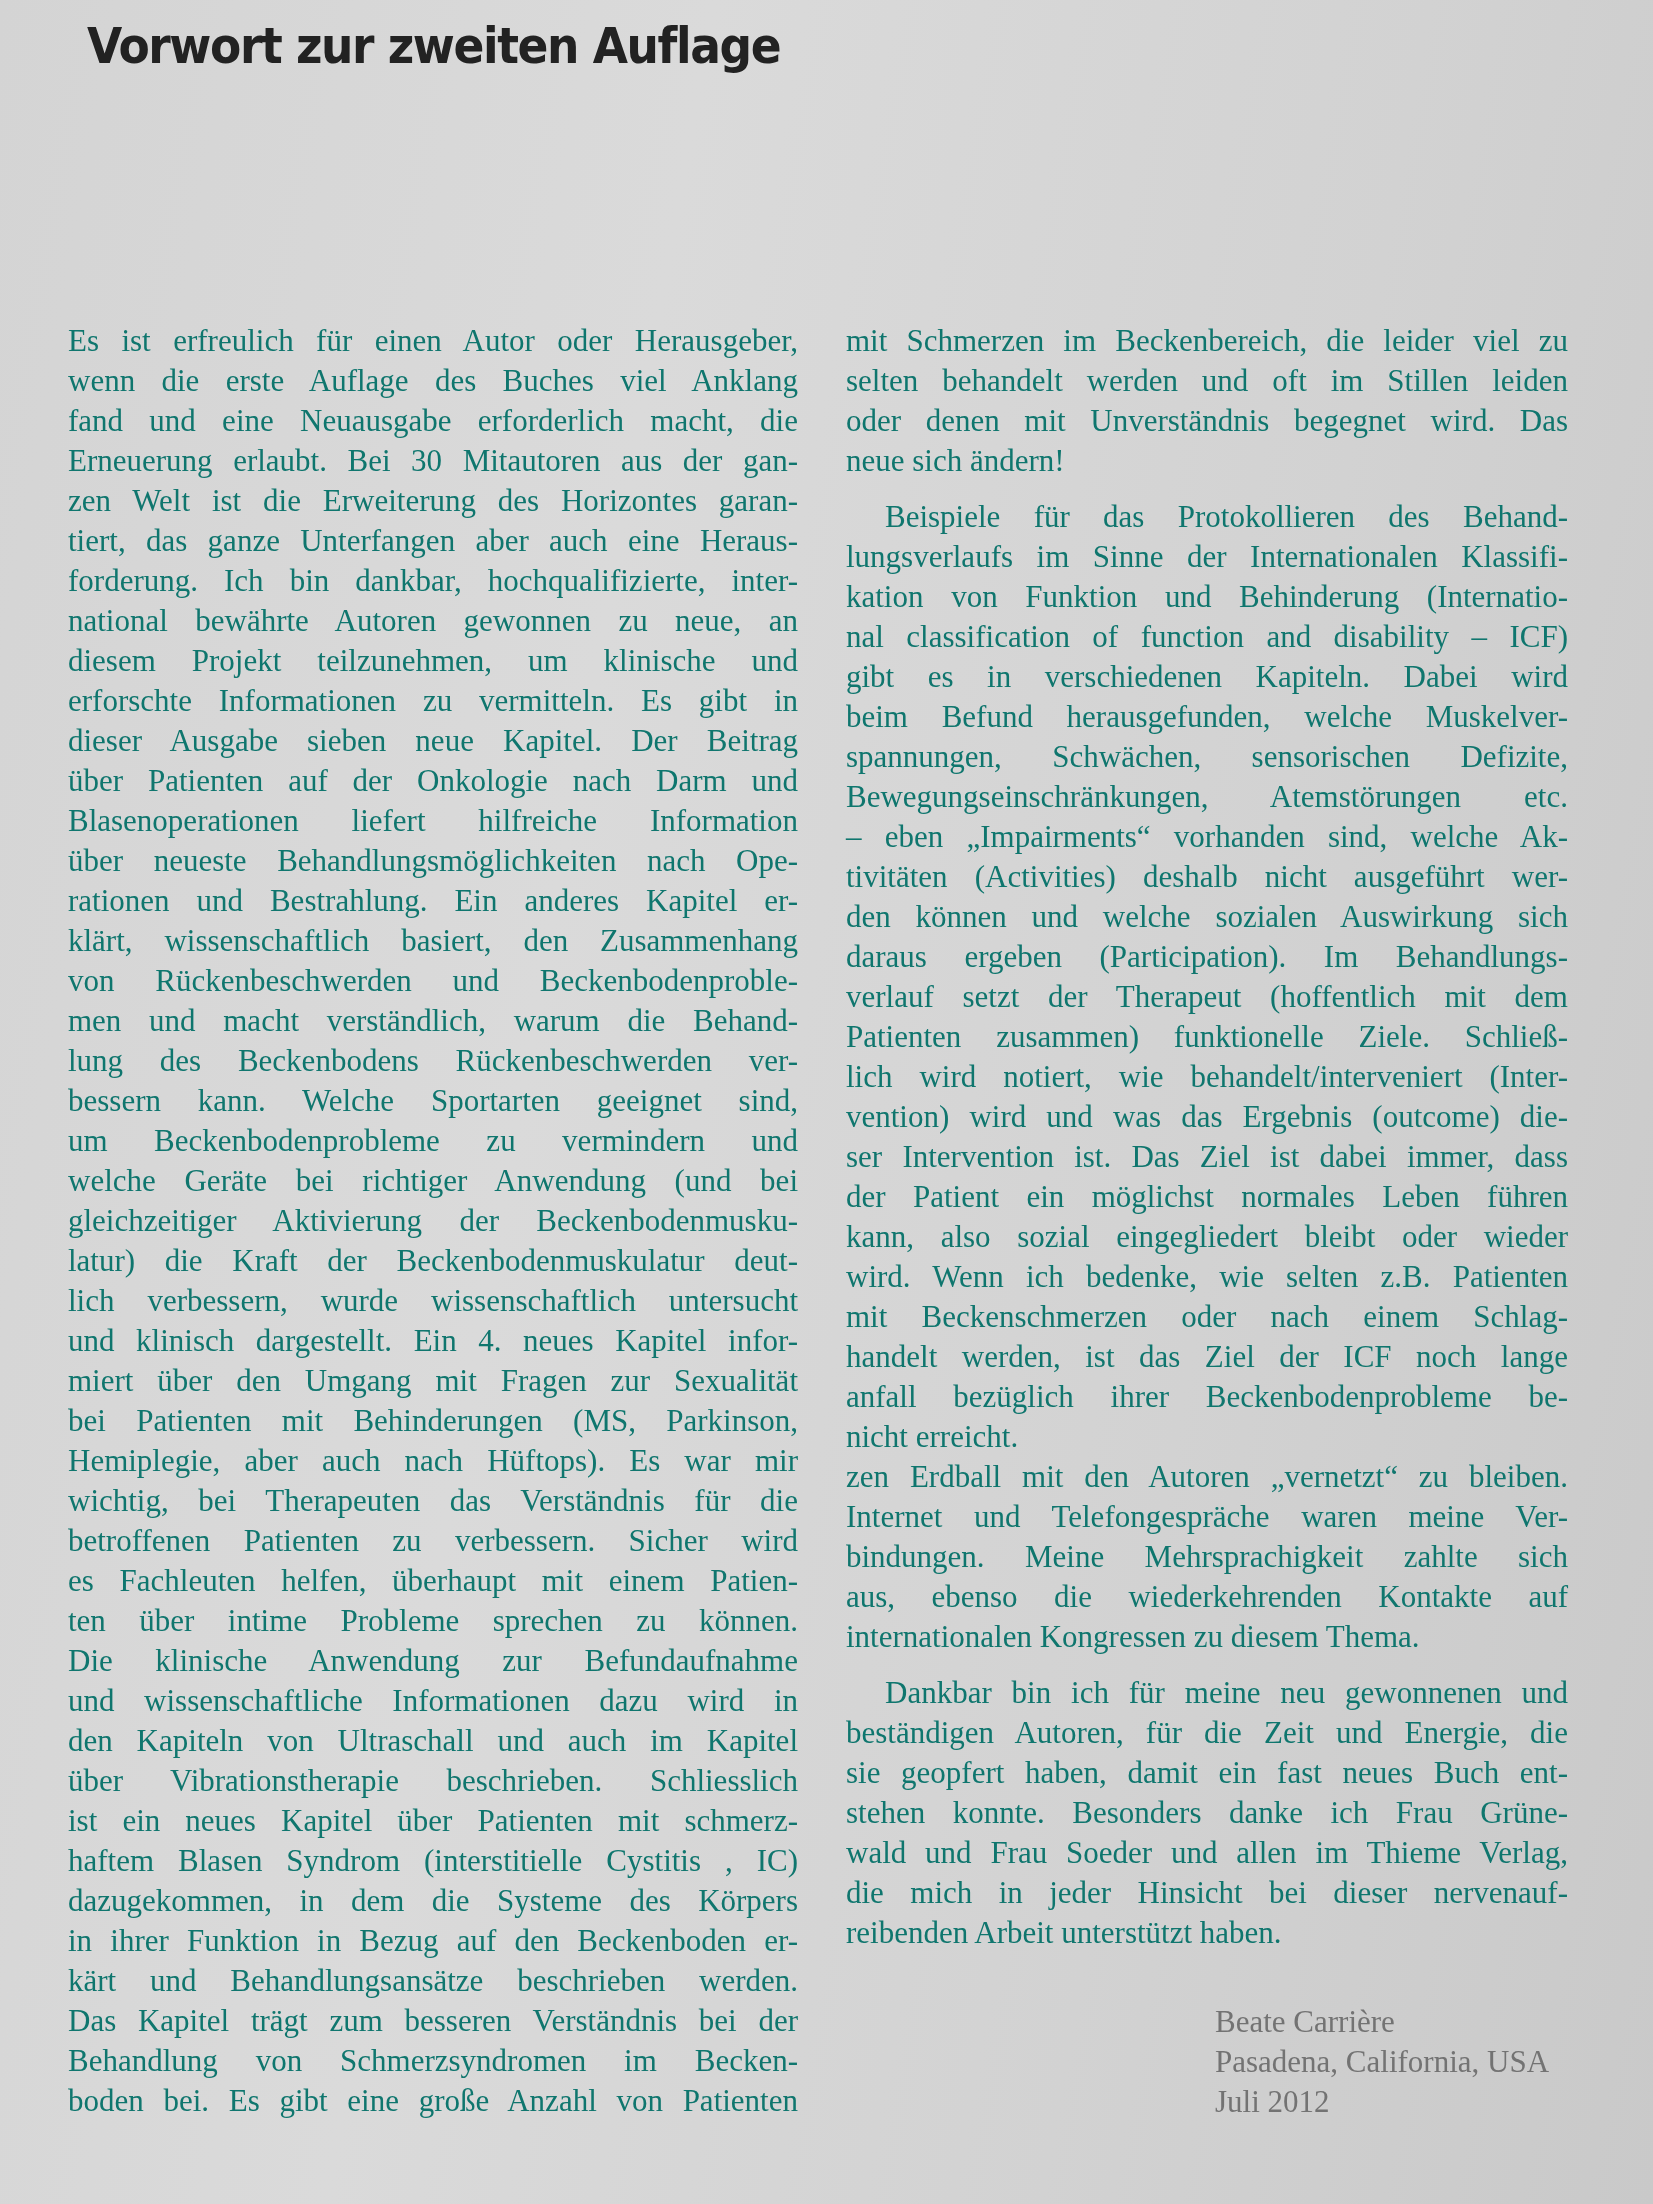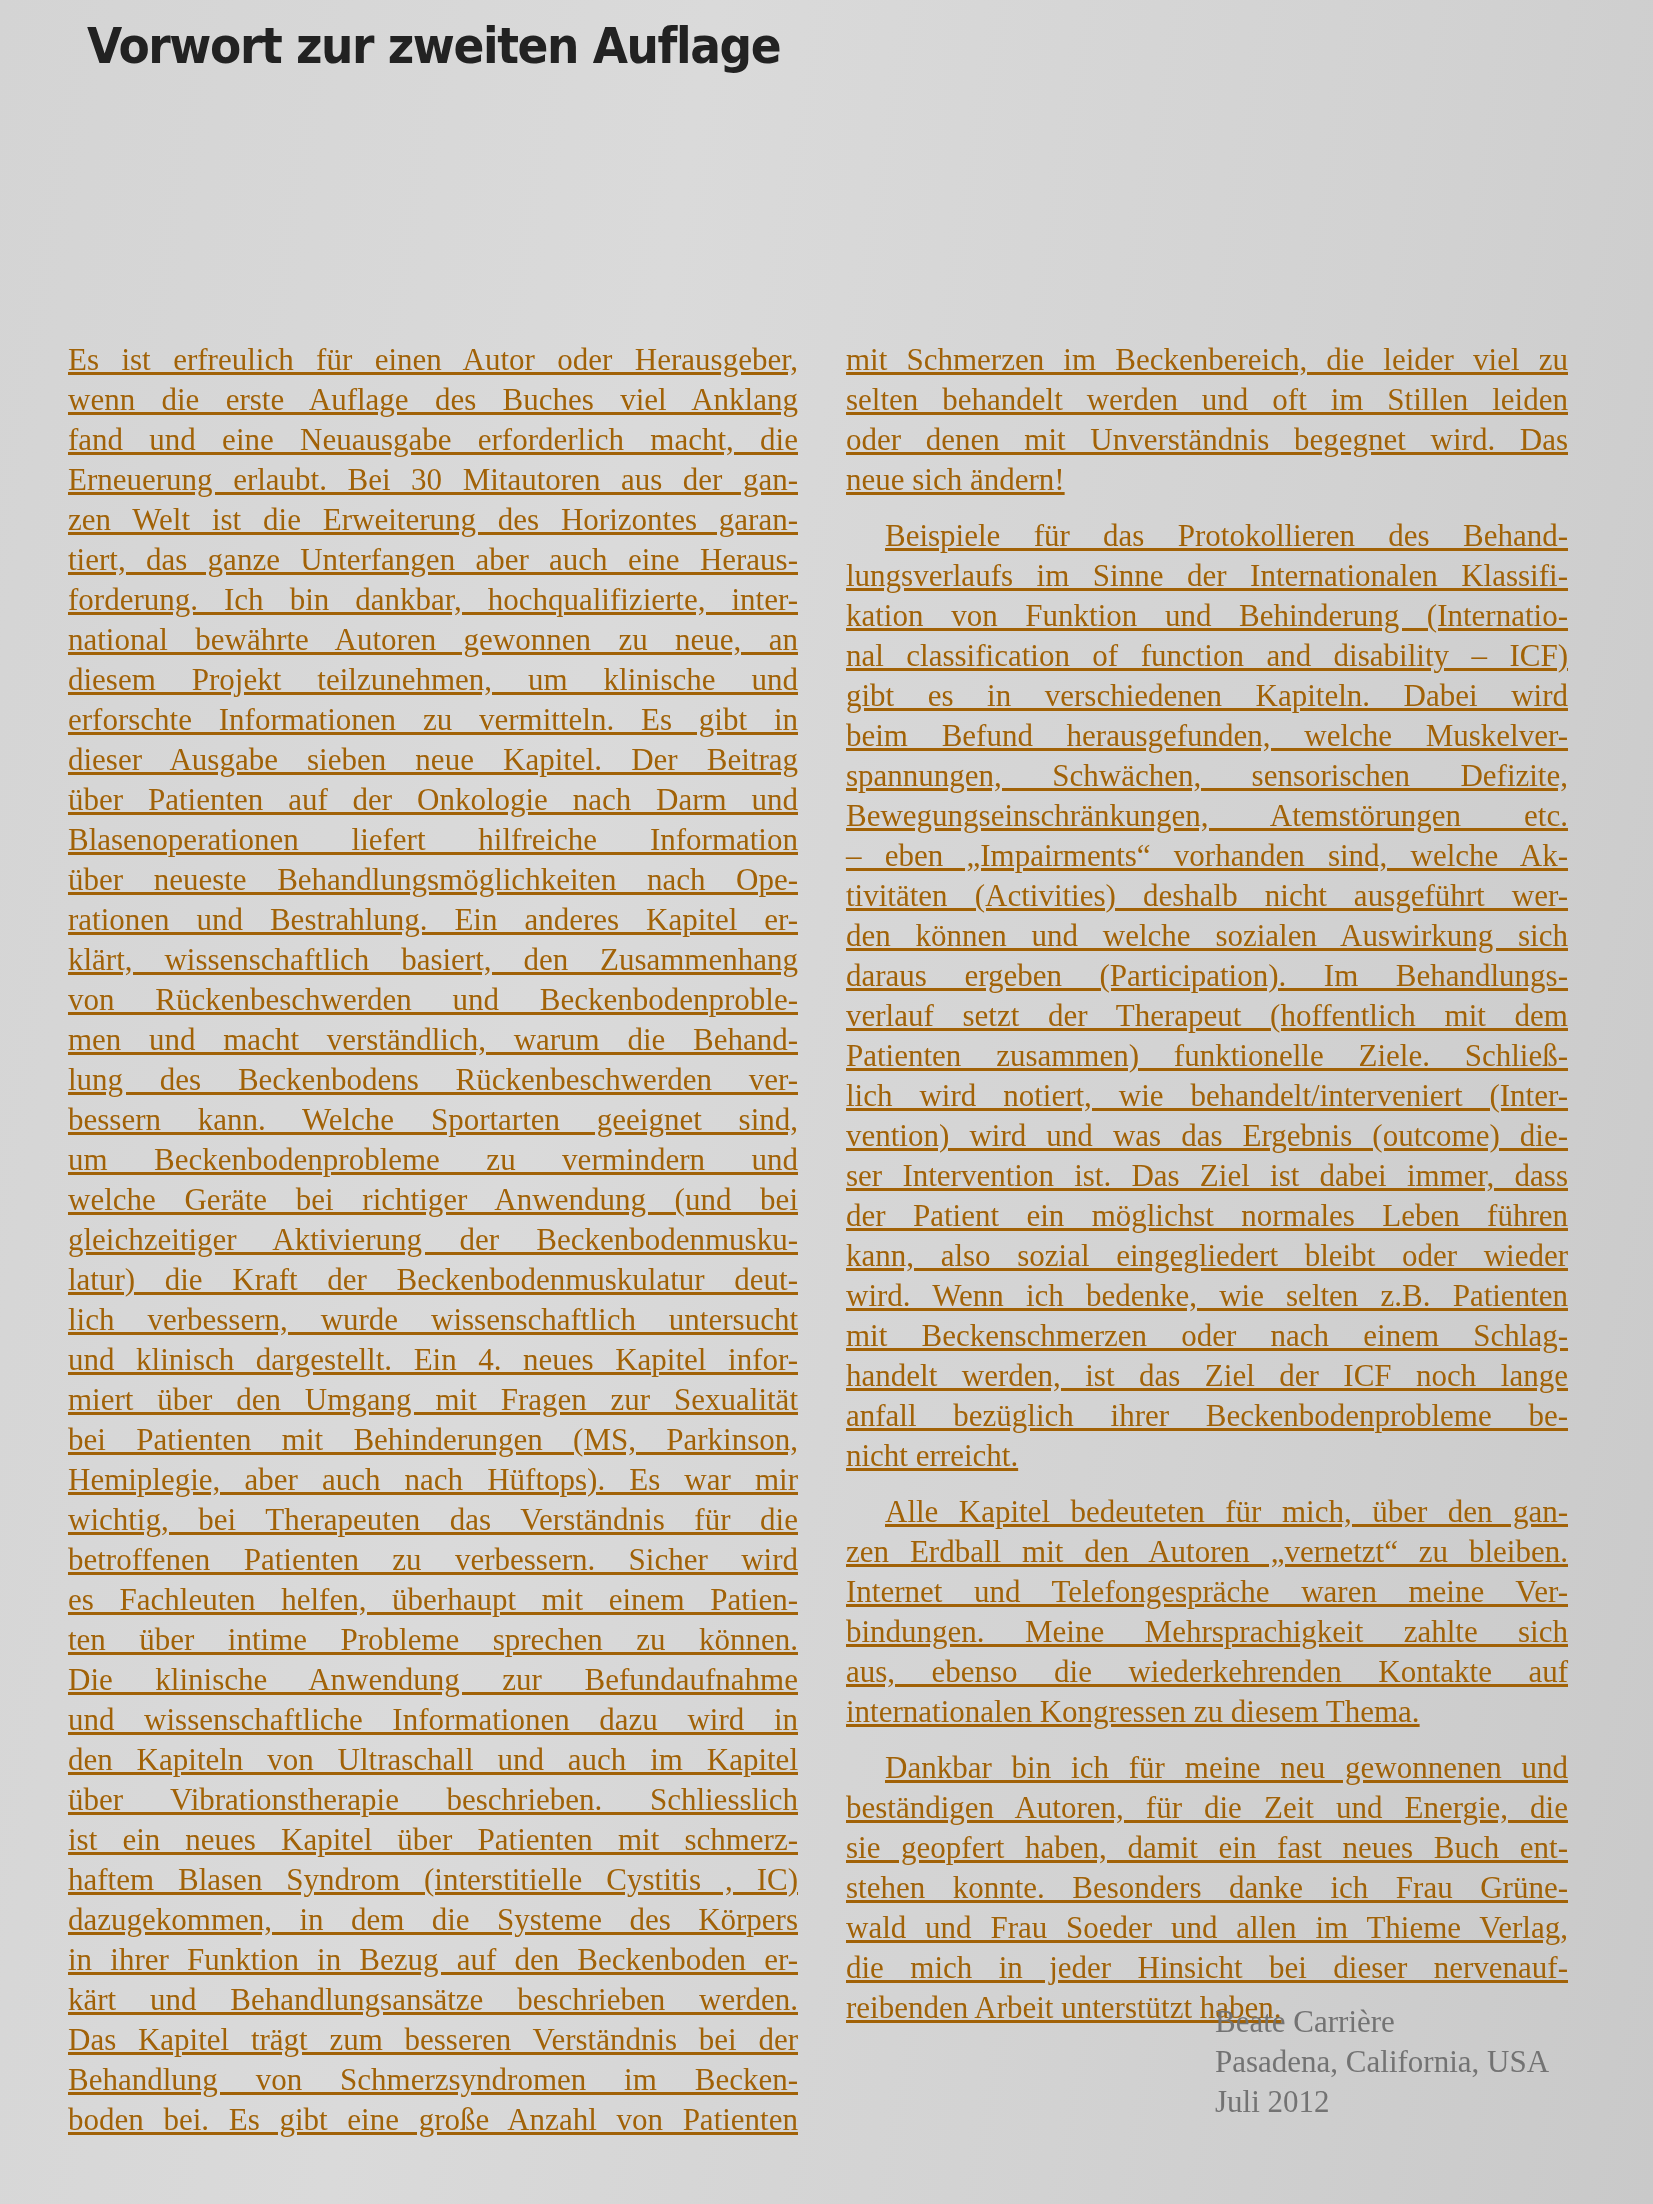--- a/index.html
+++ b/index.html
@@ -20,27 +20,26 @@
     font-family: "DejaVu Sans", sans-serif;
     font-weight: bold;
     font-size: 49px;
     letter-spacing: -1.5px;
     color: #222;
     transform: scaleX(0.93);
     transform-origin: left top;
   }
   .column {
     position: absolute;
-    top: 340px;
+    top: 321px;
     width: 730px;
     font-family: "Liberation Serif", serif;
     font-size: 31px;
     line-height: 40px;
-    color: #a16207;
-    text-decoration: underline;
+    color: #0f766e;
   }
   .column.left { left: 68px; }
   .column.right { left: 846px; width: 722px; }
   .line {
     display: block;
     white-space: nowrap;
     text-align: justify;
     text-align-last: justify;
     height: 40px;
     overflow: visible;
@@ -132,21 +131,20 @@
     <span class="line">lich wird notiert, wie behandelt/interveniert (Inter-</span>
     <span class="line">vention) wird und was das Ergebnis (outcome) die-</span>
     <span class="line">ser Intervention ist. Das Ziel ist dabei immer, dass</span>
     <span class="line">der Patient ein möglichst normales Leben führen</span>
     <span class="line">kann, also sozial eingegliedert bleibt oder wieder</span>
     <span class="line">wird. Wenn ich bedenke, wie selten z.B. Patienten</span>
     <span class="line">mit Beckenschmerzen oder nach einem Schlag-</span>
     <span class="line">handelt werden, ist das Ziel der ICF noch lange</span>
     <span class="line">anfall bezüglich ihrer Beckenbodenprobleme be-</span>
     <span class="line last">nicht erreicht.</span>
-    <span class="line indent">Alle Kapitel bedeuteten für mich, über den gan-</span>
     <span class="line">zen Erdball mit den Autoren „vernetzt“ zu bleiben.</span>
     <span class="line">Internet und Telefongespräche waren meine Ver-</span>
     <span class="line">bindungen. Meine Mehrsprachigkeit zahlte sich</span>
     <span class="line">aus, ebenso die wiederkehrenden Kontakte auf</span>
     <span class="line last">internationalen Kongressen zu diesem Thema.</span>
     <span class="line indent">Dankbar bin ich für meine neu gewonnenen und</span>
     <span class="line">beständigen Autoren, für die Zeit und Energie, die</span>
     <span class="line">sie geopfert haben, damit ein fast neues Buch ent-</span>
     <span class="line">stehen konnte. Besonders danke ich Frau Grüne-</span>
     <span class="line">wald und Frau Soeder und allen im Thieme Verlag,</span>

